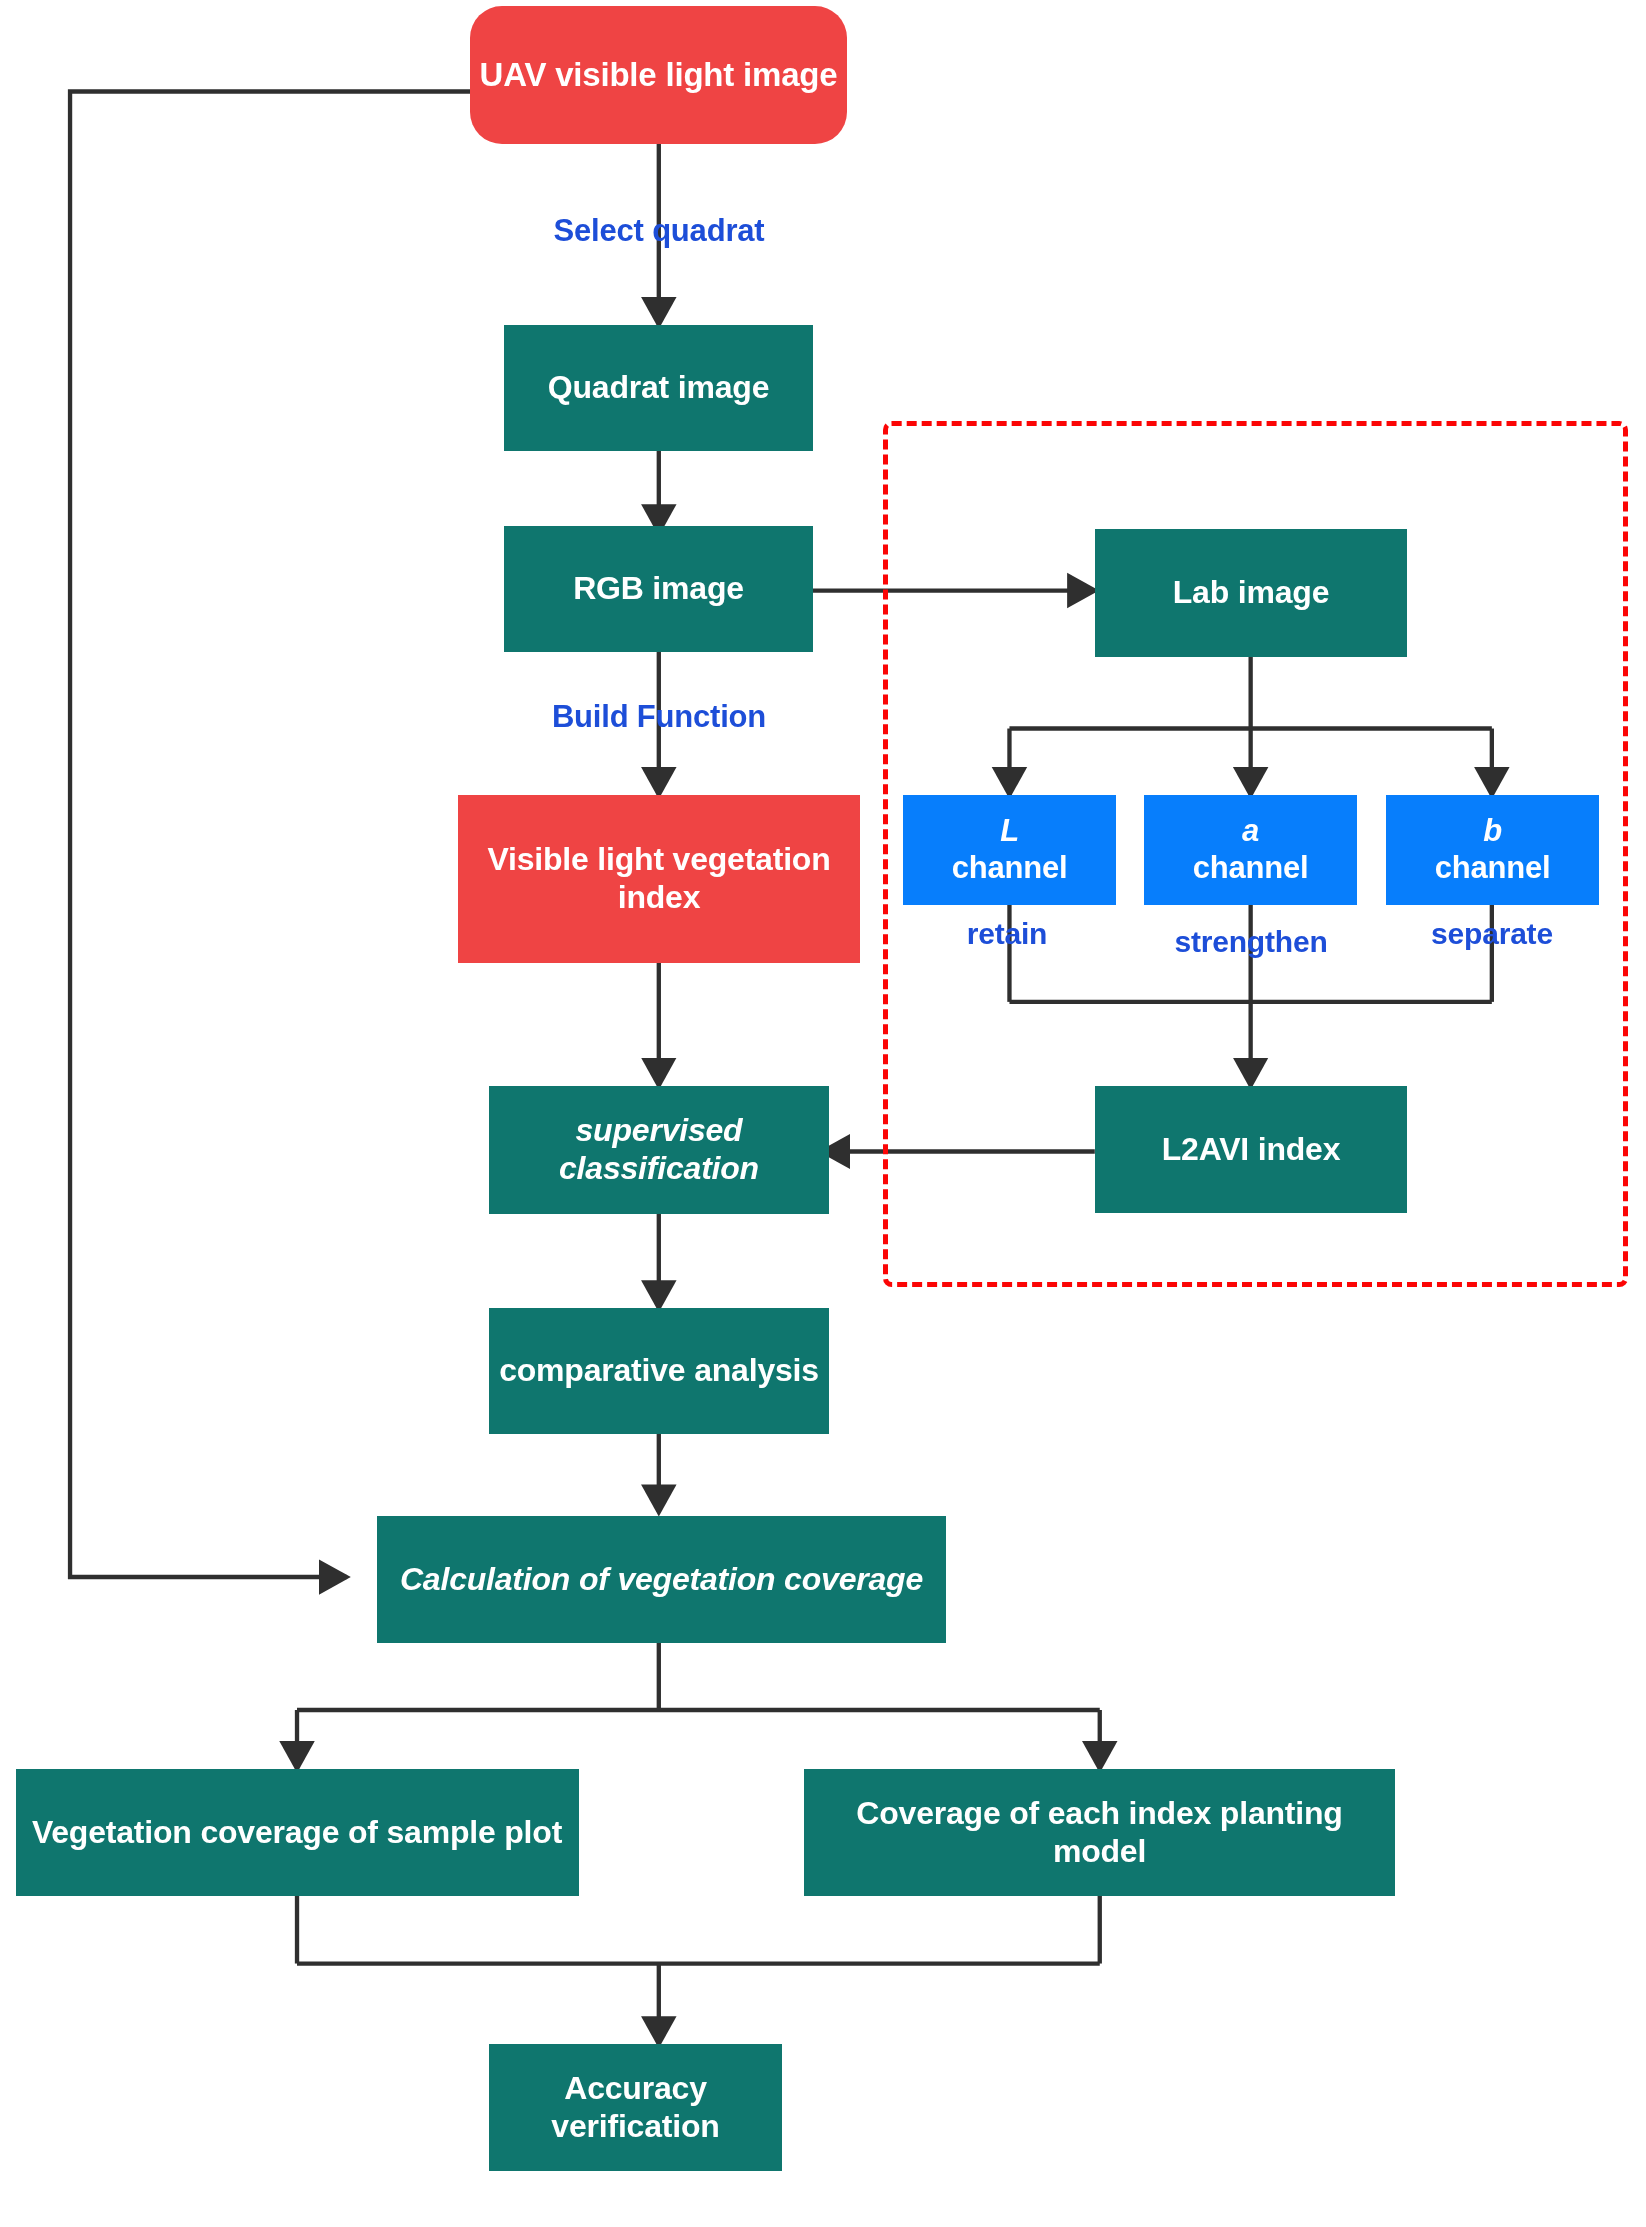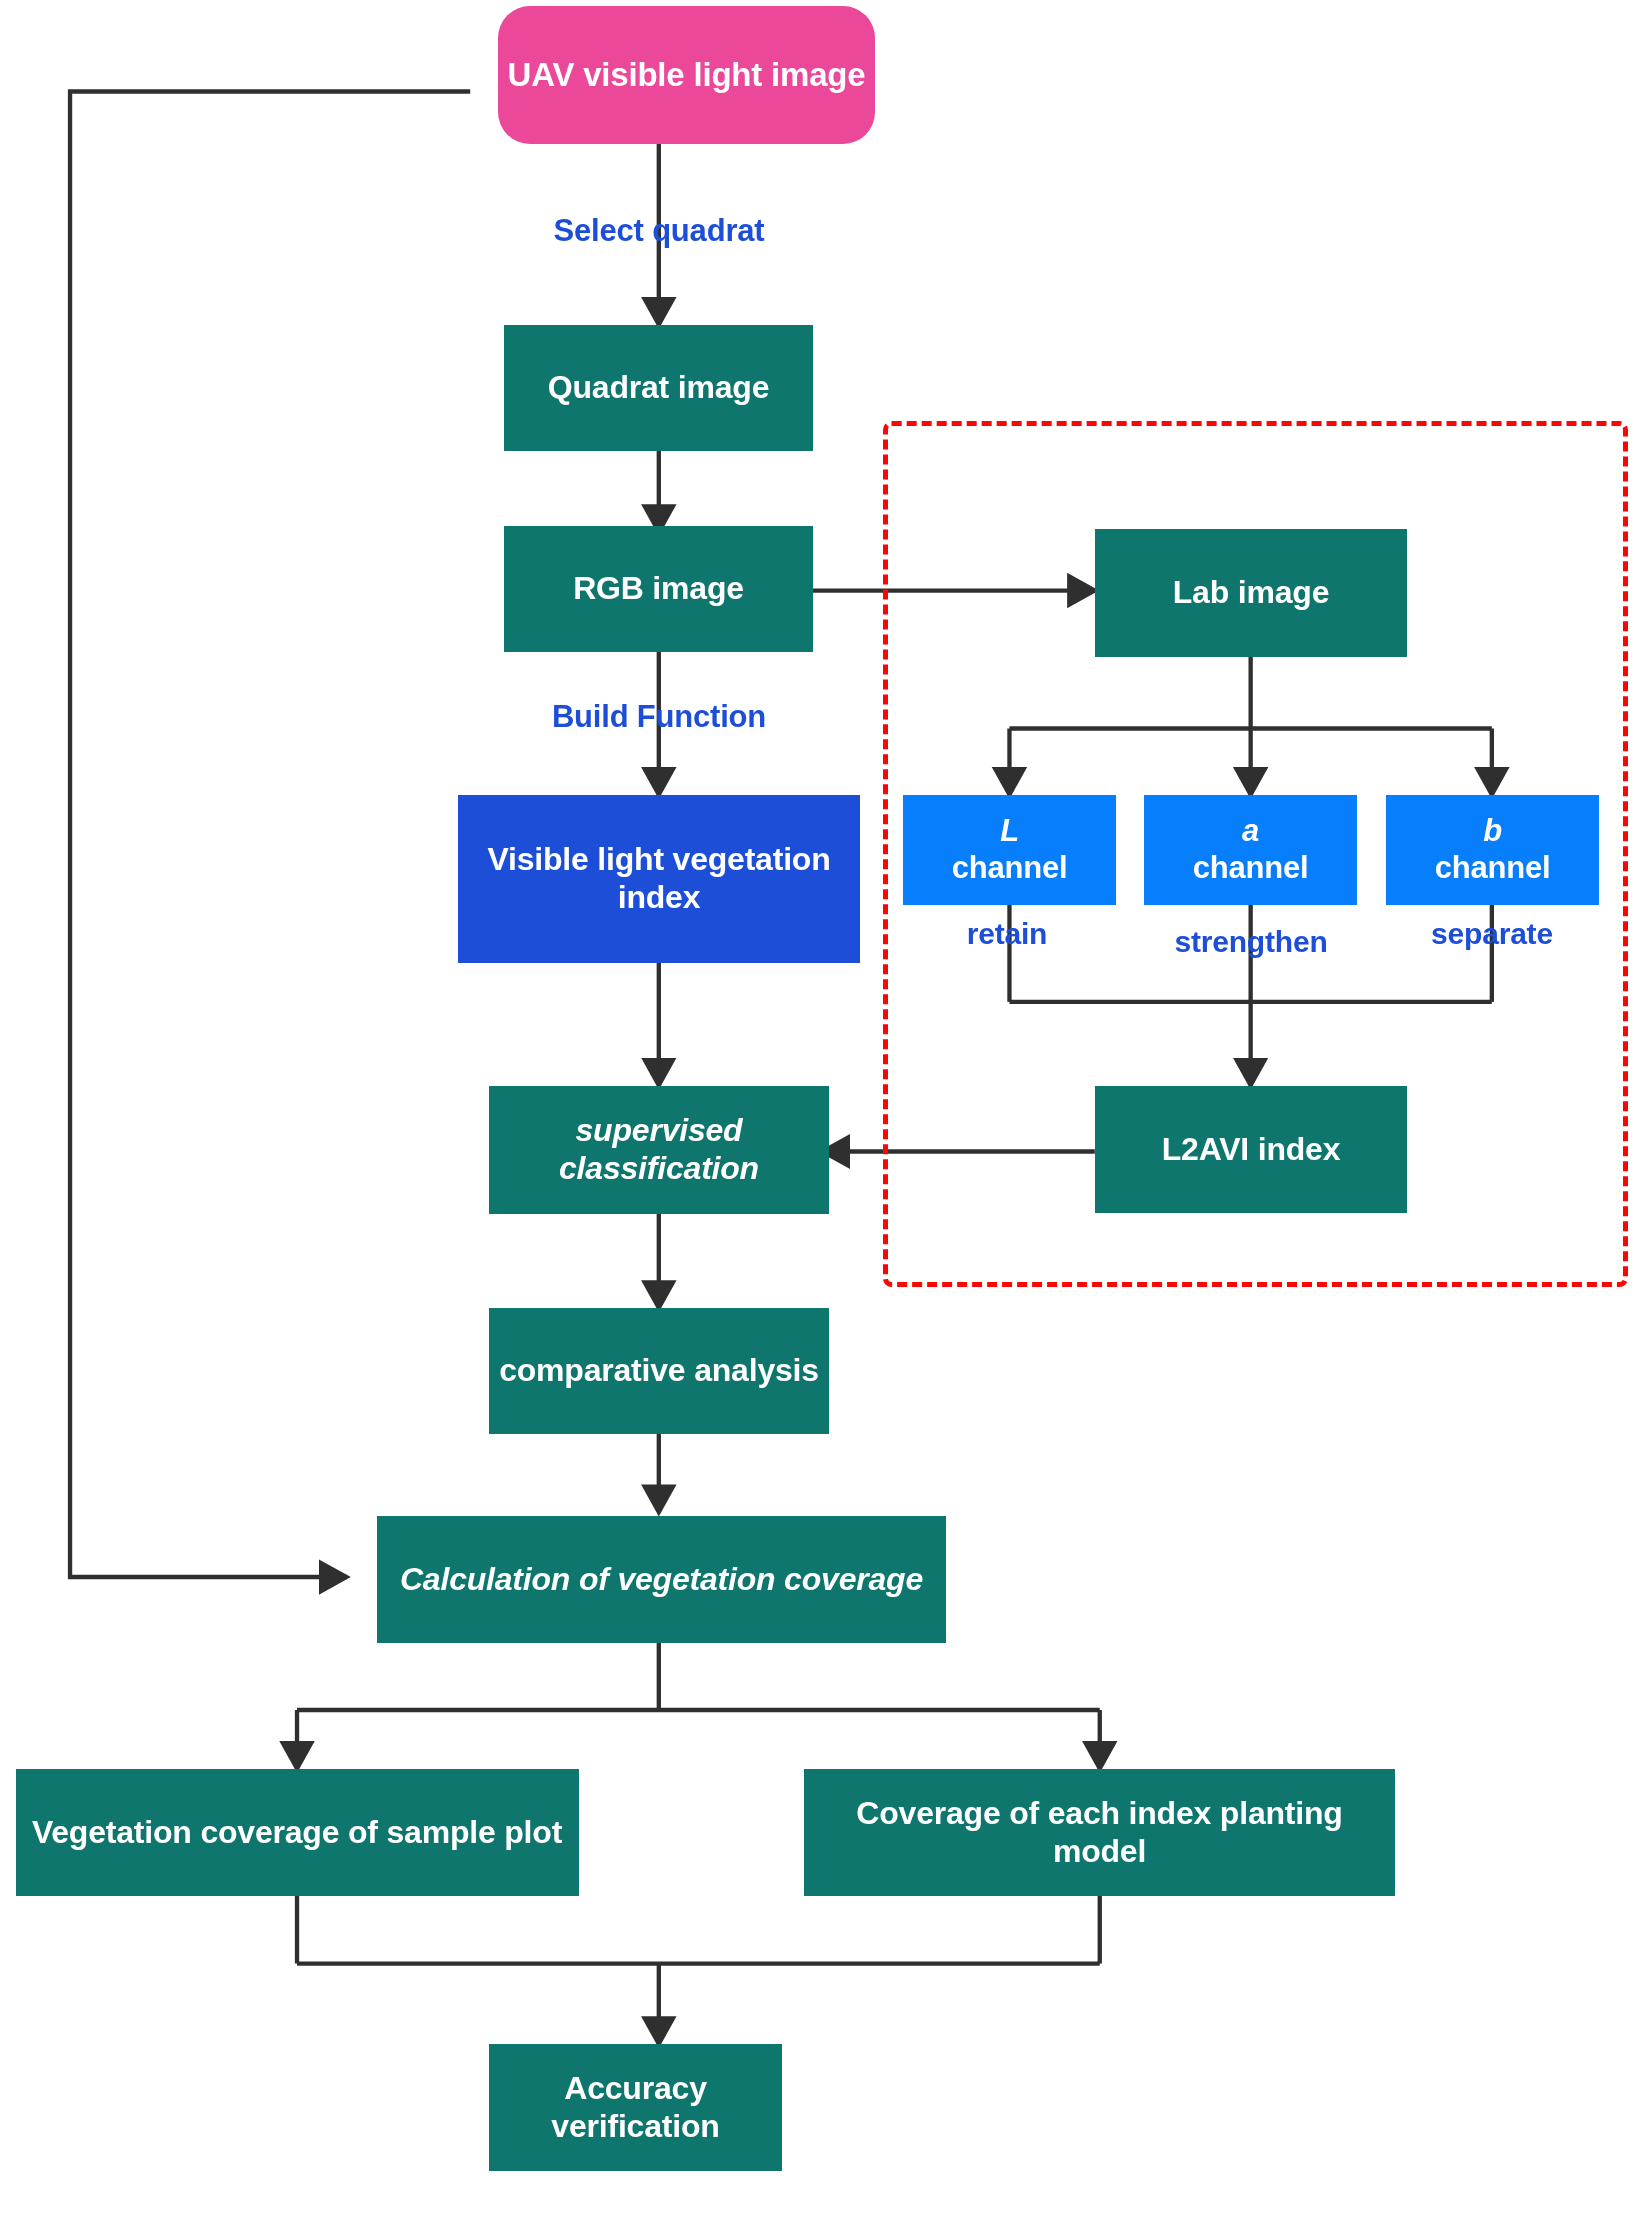--- a/index.html
+++ b/index.html
@@ -34,22 +34,22 @@
     justify-content: center;
     text-align: center;
     color: #ffffff;
     font-weight: bold;
     line-height: 1.18;
     letter-spacing: -0.2px;
     padding: 1.2px 6.2px;
     z-index: 3;
   }
   .node-blue   { background: #0f766e; }
-  .node-dark   { background: #ec4899; border-radius: 32px; margin-left: 28px; }
-  .node-orange { background: #1d4ed8; }
+  .node-dark   { background: #ef4444; border-radius: 32px; }
+  .node-orange { background: #ef4444; }
   .node-bright { background: #077efc; }
 
   .edge-label {
     position: absolute;
     color: #1d4ed8;
     font-weight: bold;
     white-space: nowrap;
     z-index: 4;
     letter-spacing: -0.2px;
   }

